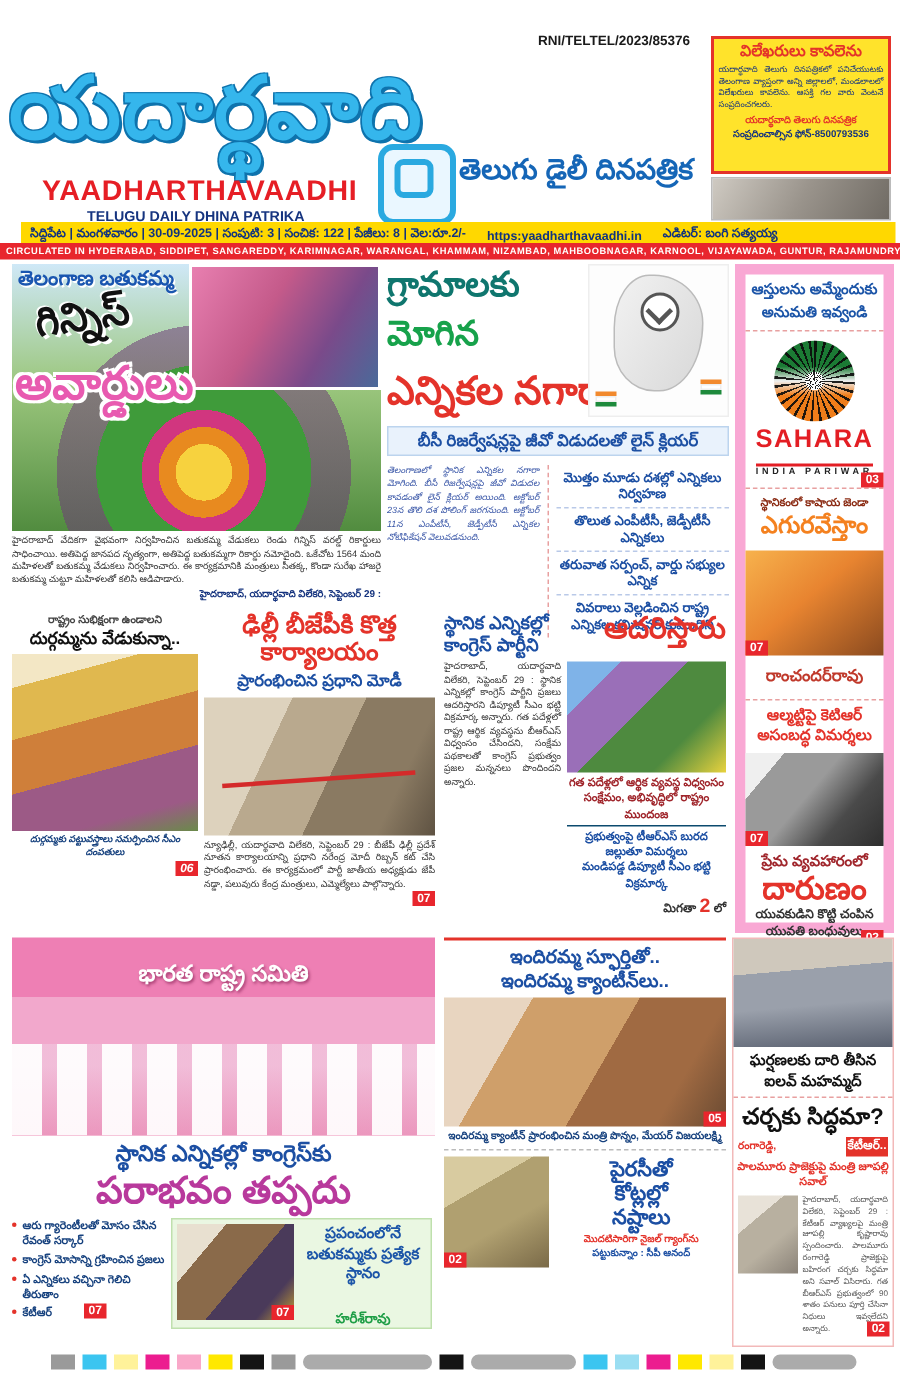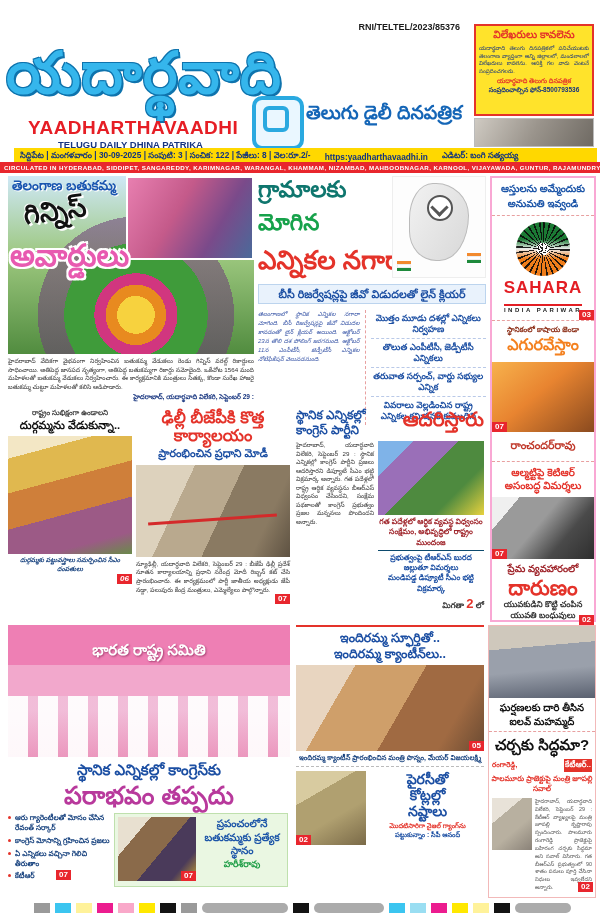--- a/index.html
+++ b/index.html
@@ -61,21 +61,21 @@
   .flag{position:absolute;width:14px;height:10px;}
   .flag i{display:block;height:33.3%;}
   .el-sub{position:absolute;left:0;top:108px;width:228px;height:20px;background:#e9f2fc;border:1px solid #bcd4ee;box-sizing:border-box;
     font-size:11px;font-weight:900;color:#1c4fa3;text-align:center;line-height:18px;}
   .el-cols{position:absolute;left:0;top:134px;width:228px;display:flex;}
   .el-left{width:102px;font-size:6px;color:#3a57a8;font-style:italic;text-align:justify;line-height:1.5;padding-right:5px;border-right:1px dashed #e8a0a0;}
   .el-right{width:116px;padding-left:5px;}
   .el-pt{font-size:8.8px;font-weight:bold;color:#1c4fa3;text-align:center;padding:3px 0;border-bottom:1px dashed #b9c9e8;line-height:1.25;}
   .el-pt.last{border-bottom:none;}
   
-  .siderail{left:490px;top:176px;width:106px;height:446px;border:2px solid #f9a8d4;box-sizing:border-box;background:#fff;}
+  .siderail{left:490px;top:176px;width:106px;height:446px;border:7px solid #f9a8d4;box-sizing:border-box;background:#fff;}
   .sr-item{position:relative;padding:4px 3px;text-align:center;}
   .sr-note{font-size:10px;font-weight:900;color:#1c55a8;line-height:1.45;}
   .sahara-star{width:54px;height:54px;margin:2px auto;border-radius:50%;
     background:repeating-conic-gradient(rgba(10,10,10,.9) 0deg 4deg,rgba(255,255,255,0) 4deg 13deg),
     radial-gradient(circle,#fff 0 16%,rgba(255,255,255,0) 16%),
     linear-gradient(180deg,#1b7a34 32%,#efefef 50%,#ef7d1a 68%);}
   .sahara-brand{font-size:17px;font-weight:900;color:#e31e24;letter-spacing:1px;}
   .sahara-sub{font-size:6px;font-weight:bold;color:#222;letter-spacing:2.5px;border-top:2px solid #e31e24;display:inline-block;padding-top:1px;}
   .ks-kicker{font-size:7.4px;font-weight:bold;color:#8a2a12;}
   .ks-head{font-size:16px;font-weight:900;color:#f4811f;}
@@ -119,21 +119,21 @@
   .brs-h1{font-size:15px;font-weight:900;color:#1c4fa3;text-align:center;margin-top:4px;}
   .brs-h2{font-size:25px;font-weight:900;color:#b8399c;text-align:center;line-height:1.05;}
   .brs-bottom{display:flex;margin-top:5px;}
   .brs-bullets{width:102px;}
   .brs-li{position:relative;font-size:7.3px;font-weight:bold;color:#16417e;line-height:1.35;padding-left:7px;margin-bottom:3px;}
   .brs-li::before{content:"";position:absolute;left:0;top:3px;width:3px;height:3px;border-radius:50%;background:#e4332a;}
   .greenbox{width:174px;height:74px;background:#eaf7e2;border:1px solid #bfe0ad;box-sizing:border-box;padding:3px;display:flex;margin-left:4px;}
   .gb-photo{position:relative;width:78px;height:64px;background:linear-gradient(130deg,#e8e0d0 0 25%,#8a6a4a 25% 55%,#4a3a5a 55% 80%,#c8a030);}
   .gb-txt{flex:1;text-align:center;padding-left:4px;}
   .gb-h{font-size:10.3px;font-weight:900;color:#1c55a8;line-height:1.3;}
-  .gb-n{font-size:9px;font-weight:900;color:#1e9e46;margin-top:2px;}
+  .gb-n{font-size:9px;font-weight:900;color:#1e9e46;margin-top:18px;}
   .story-in{left:296px;top:625px;width:188px;height:273px;border-top:2px solid #e4332a;padding-top:3px;box-sizing:border-box;}
   .in-h{font-size:12.5px;font-weight:900;color:#1c4fa3;text-align:center;line-height:1.3;}
   .in-photo{position:relative;width:100%;height:86px;background:linear-gradient(120deg,#e8d5c0 0 25%,#cf9f6a 25% 55%,#a06a42 55% 80%,#6a4a32);margin-top:2px;}
   .in-cap{font-size:7px;font-weight:bold;color:#16417e;text-align:center;line-height:1.4;margin-top:2px;}
   .in-div{border-bottom:1px dashed #bbb;margin:4px 0;}
   .pir{display:flex;}
   .pir-photo{position:relative;width:70px;height:74px;background:linear-gradient(150deg,#d8cba0 0 30%,#b0a070 30% 60%,#7a6a48);}
   .pir-txt{flex:1;text-align:center;padding-left:5px;}
   .pir-h{font-size:14px;font-weight:900;color:#1c4fa3;line-height:1.15;}
   .pir-s1{font-size:6.6px;font-weight:bold;color:#e4332a;margin-top:2px;}

